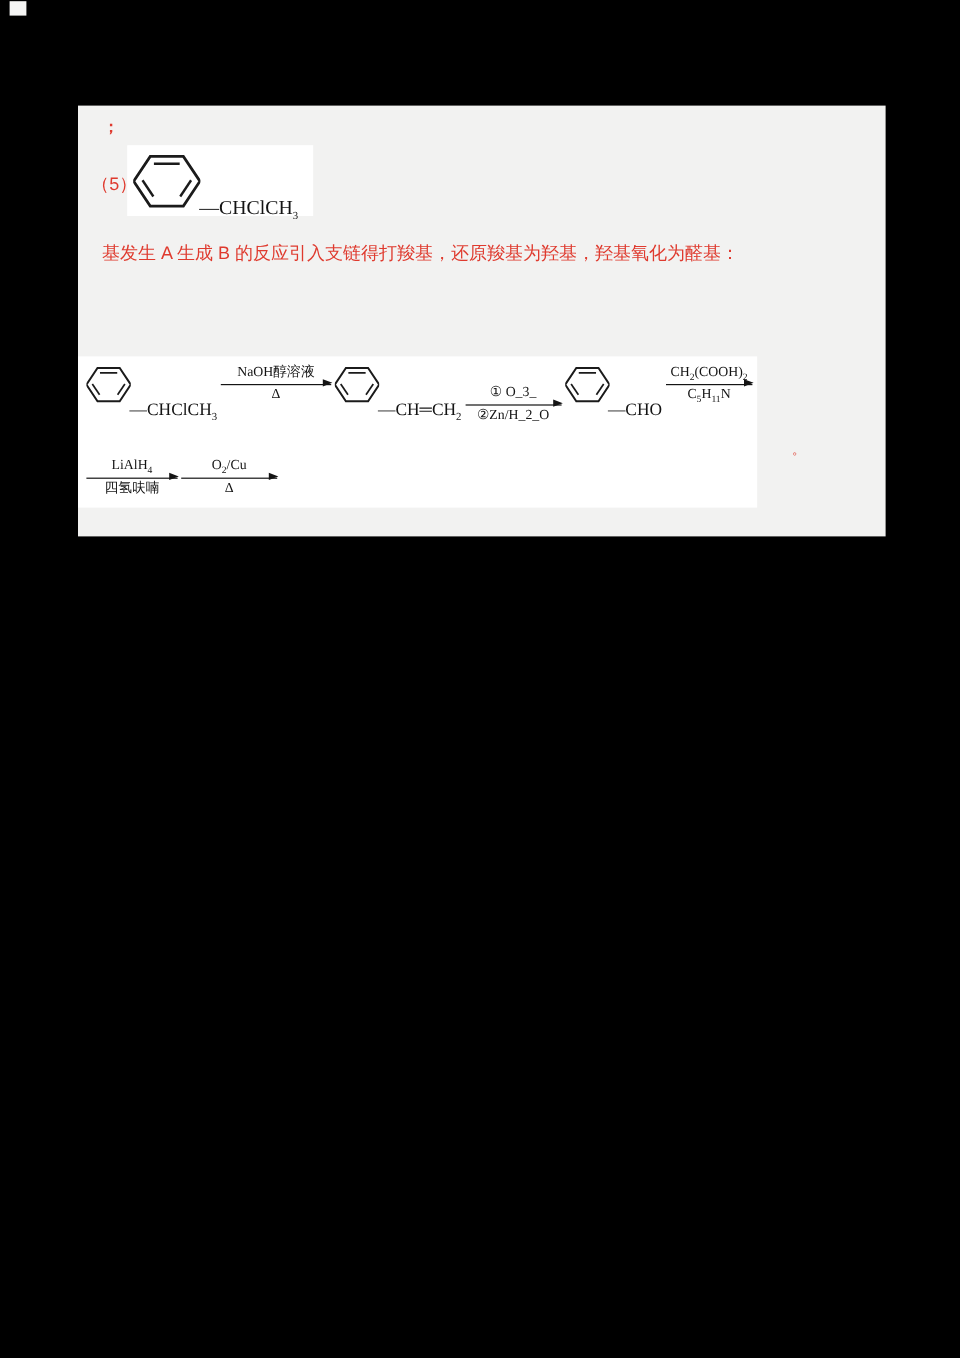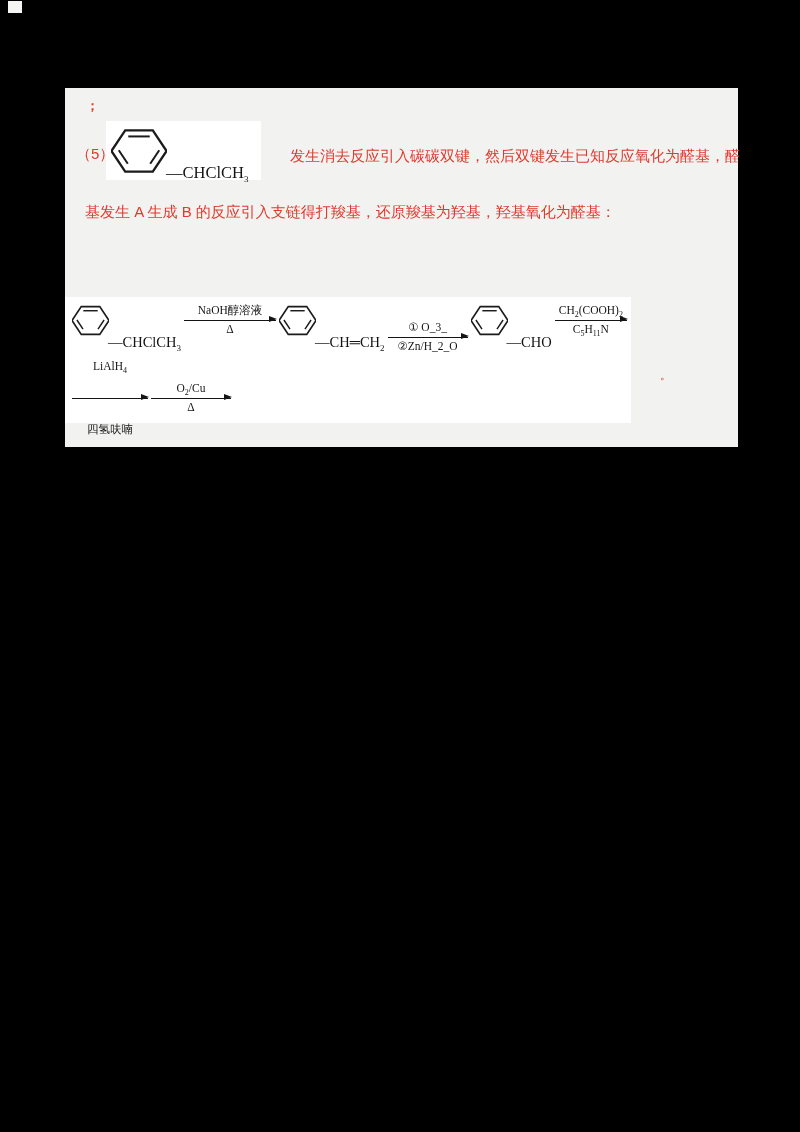--- a/index.html
+++ b/index.html
@@ -35,21 +35,21 @@
   .rxn-arrow{display:flex;flex-direction:column;align-items:center;justify-content:center;}
   .arr-label{font-family:"Liberation Serif","DejaVu Serif",serif;color:#141414;
     font-size:11.5px;line-height:1.15;white-space:nowrap;padding:0 3px;}
   .arr-label sub{font-size:8px;line-height:0;}
   .arr-line{position:relative;align-self:stretch;height:0;border-top:1.4px solid #141414;margin:2px 0;}
   .arr-line::after{content:"";position:absolute;right:-1px;top:-4.4px;width:0;height:0;
     border-left:8px solid #141414;border-top:3.6px solid transparent;border-bottom:3.6px solid transparent;}
   .aw1{min-width:92px;align-items:center;}
   .aw2{min-width:80px;margin-top:34px;}
   .aw3{flex:1 1 auto;}
-  .aw4{min-width:76px;gap:22px;}
+  .aw4{min-width:76px;}
   .aw5{min-width:80px;}
 </style>
 </head>
 <body>
 
 <div id="canvas">
 
   <div class="artifact"></div>
 
   <div class="page">
@@ -61,21 +61,20 @@
     <div class="structure-box">
       <svg width="56" height="46" viewBox="0 0 36 30">
         <polygon points="36,15 27,1.5 9,1.5 0,15 9,28.5 27,28.5" fill="none" stroke="#1b1b1b" stroke-width="1.5"></polygon>
         <line x1="11" y1="5.5" x2="25" y2="5.5" stroke="#1b1b1b" stroke-width="1.3"></line>
         <line x1="31.2" y1="14.5" x2="25.3" y2="23.3" stroke="#1b1b1b" stroke-width="1.3"></line>
         <line x1="4.8" y1="14.5" x2="10.7" y2="23.3" stroke="#1b1b1b" stroke-width="1.3"></line>
       </svg>
       <span class="formula">—CHClCH<sub>3</sub></span>
     </div>
 
-    <div class="red-text line1">发生消去反应引入碳碳双键，然后双键发生已知反应氧化为醛基，醛</div>
 
     <div class="red-text line2">基发生 A 生成 B 的反应引入支链得打羧基，还原羧基为羟基，羟基氧化为醛基：</div>
 
     <div class="scheme-box">
 
       <div class="srow r1">
 
         <div class="compound">
           <svg width="37" height="31" viewBox="0 0 36 30">
             <polygon points="36,15 27,1.5 9,1.5 0,15 9,28.5 27,28.5" fill="none" stroke="#1b1b1b" stroke-width="1.6"></polygon>

